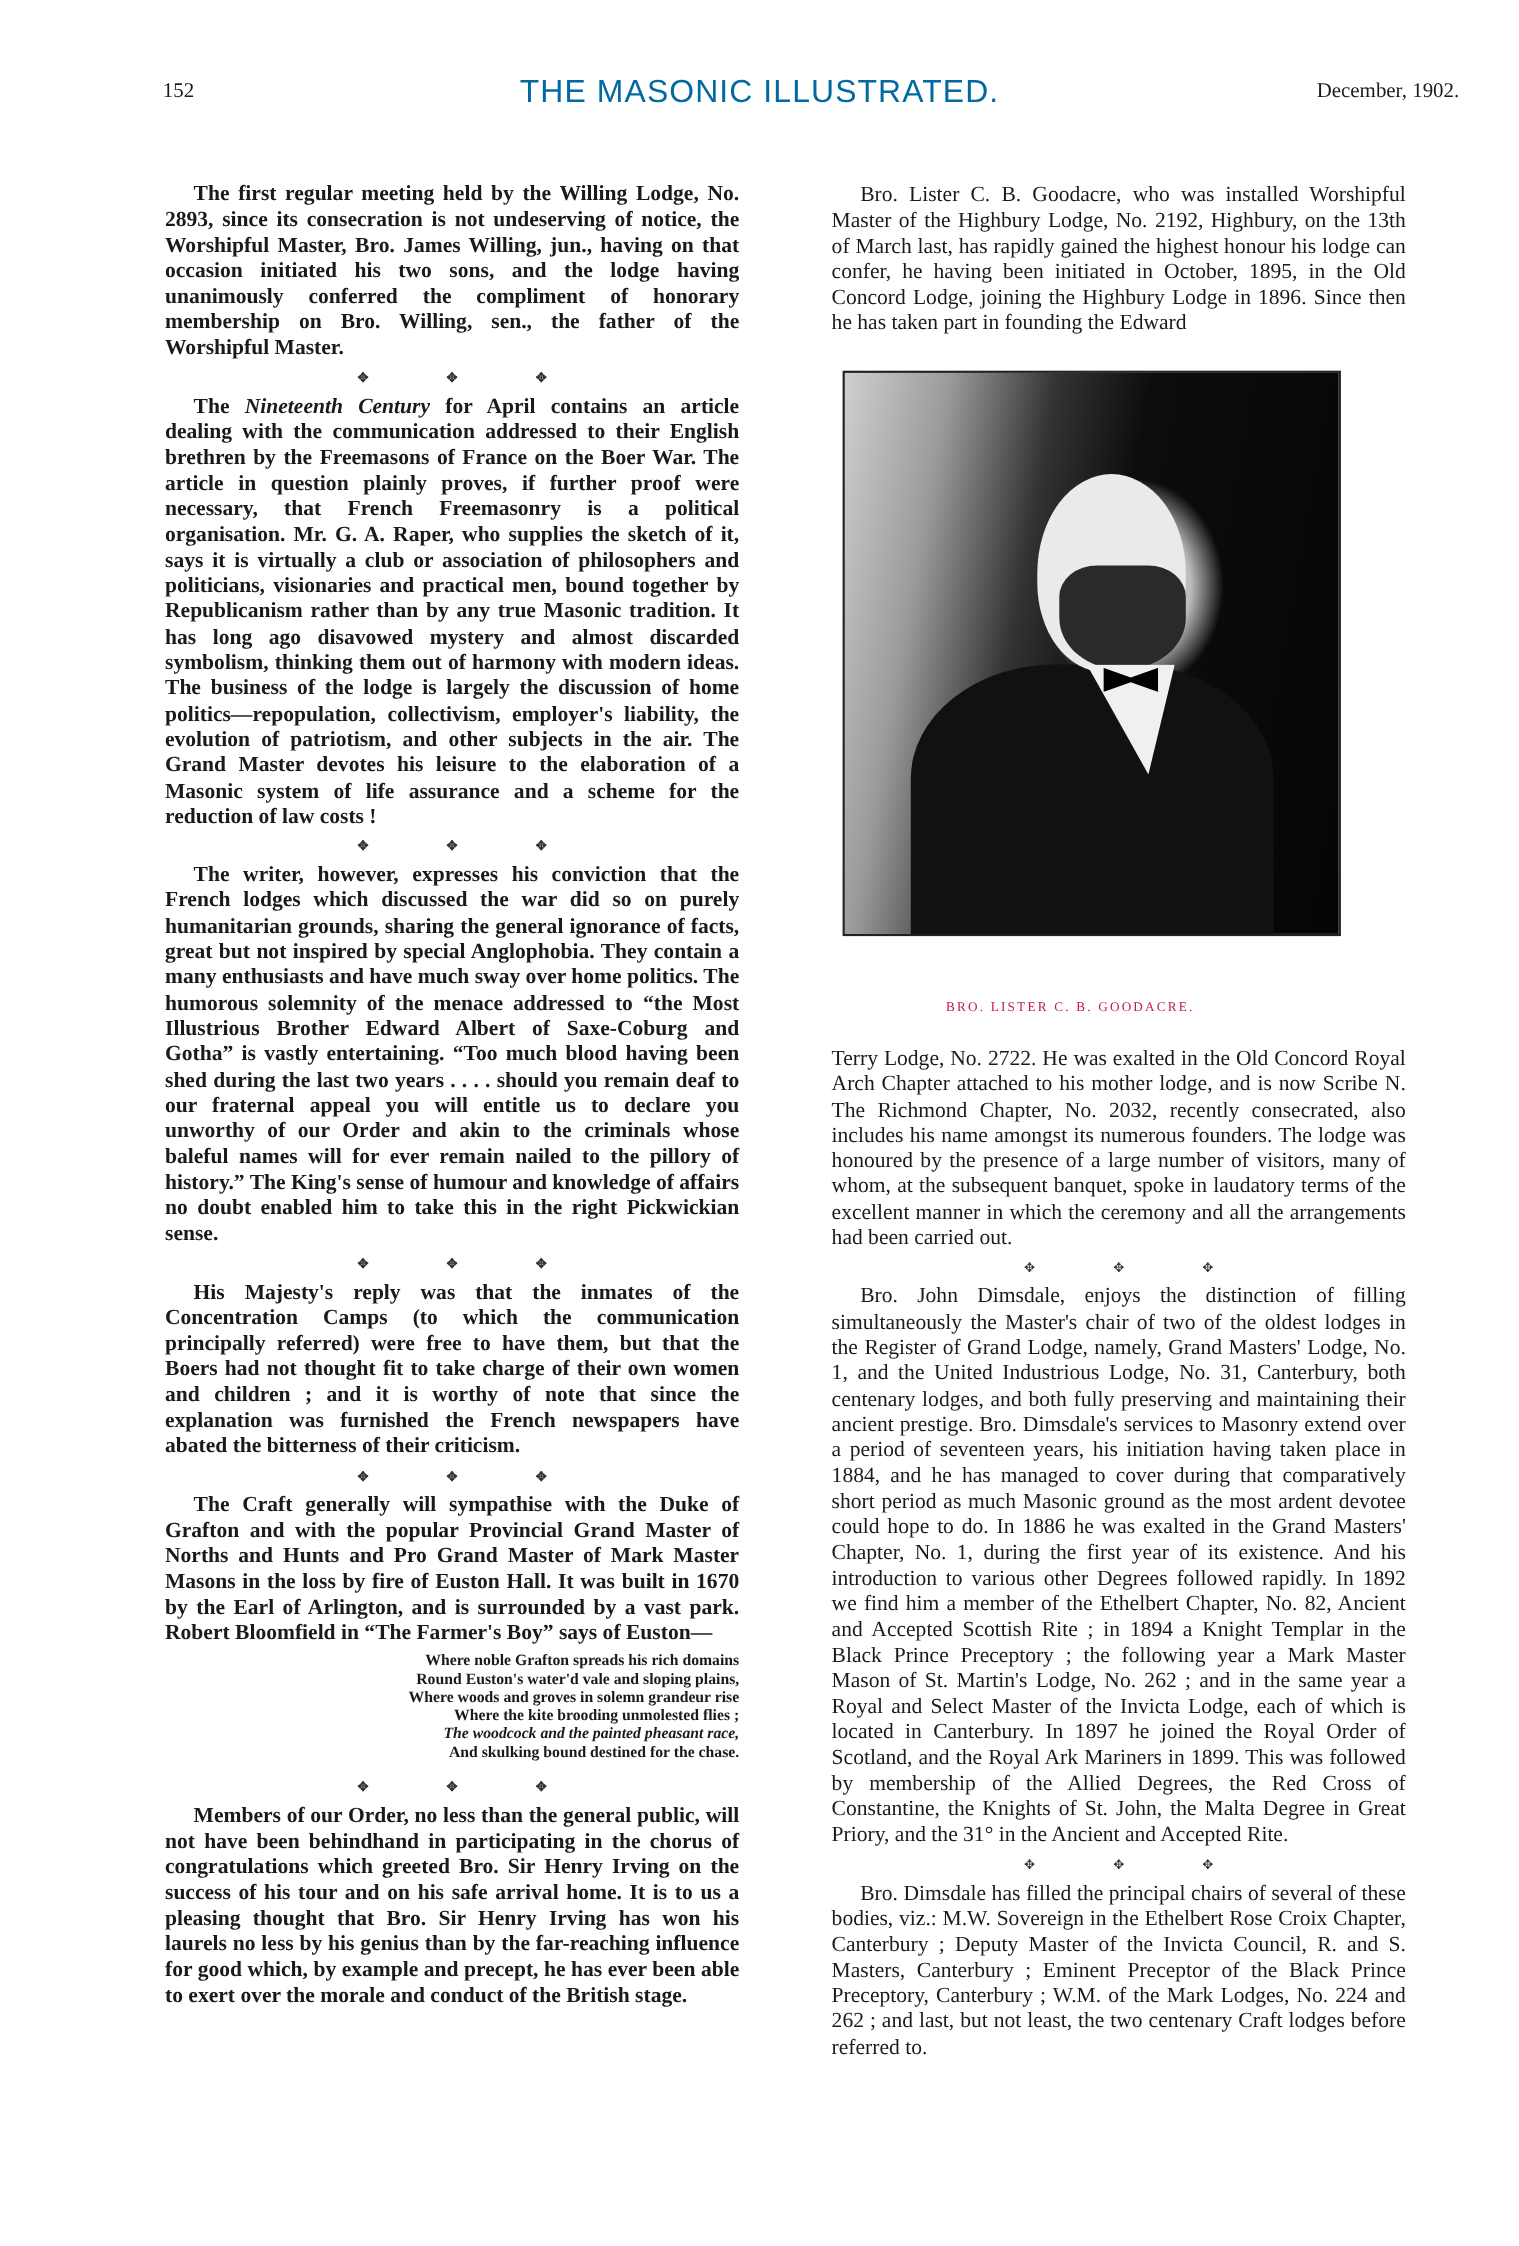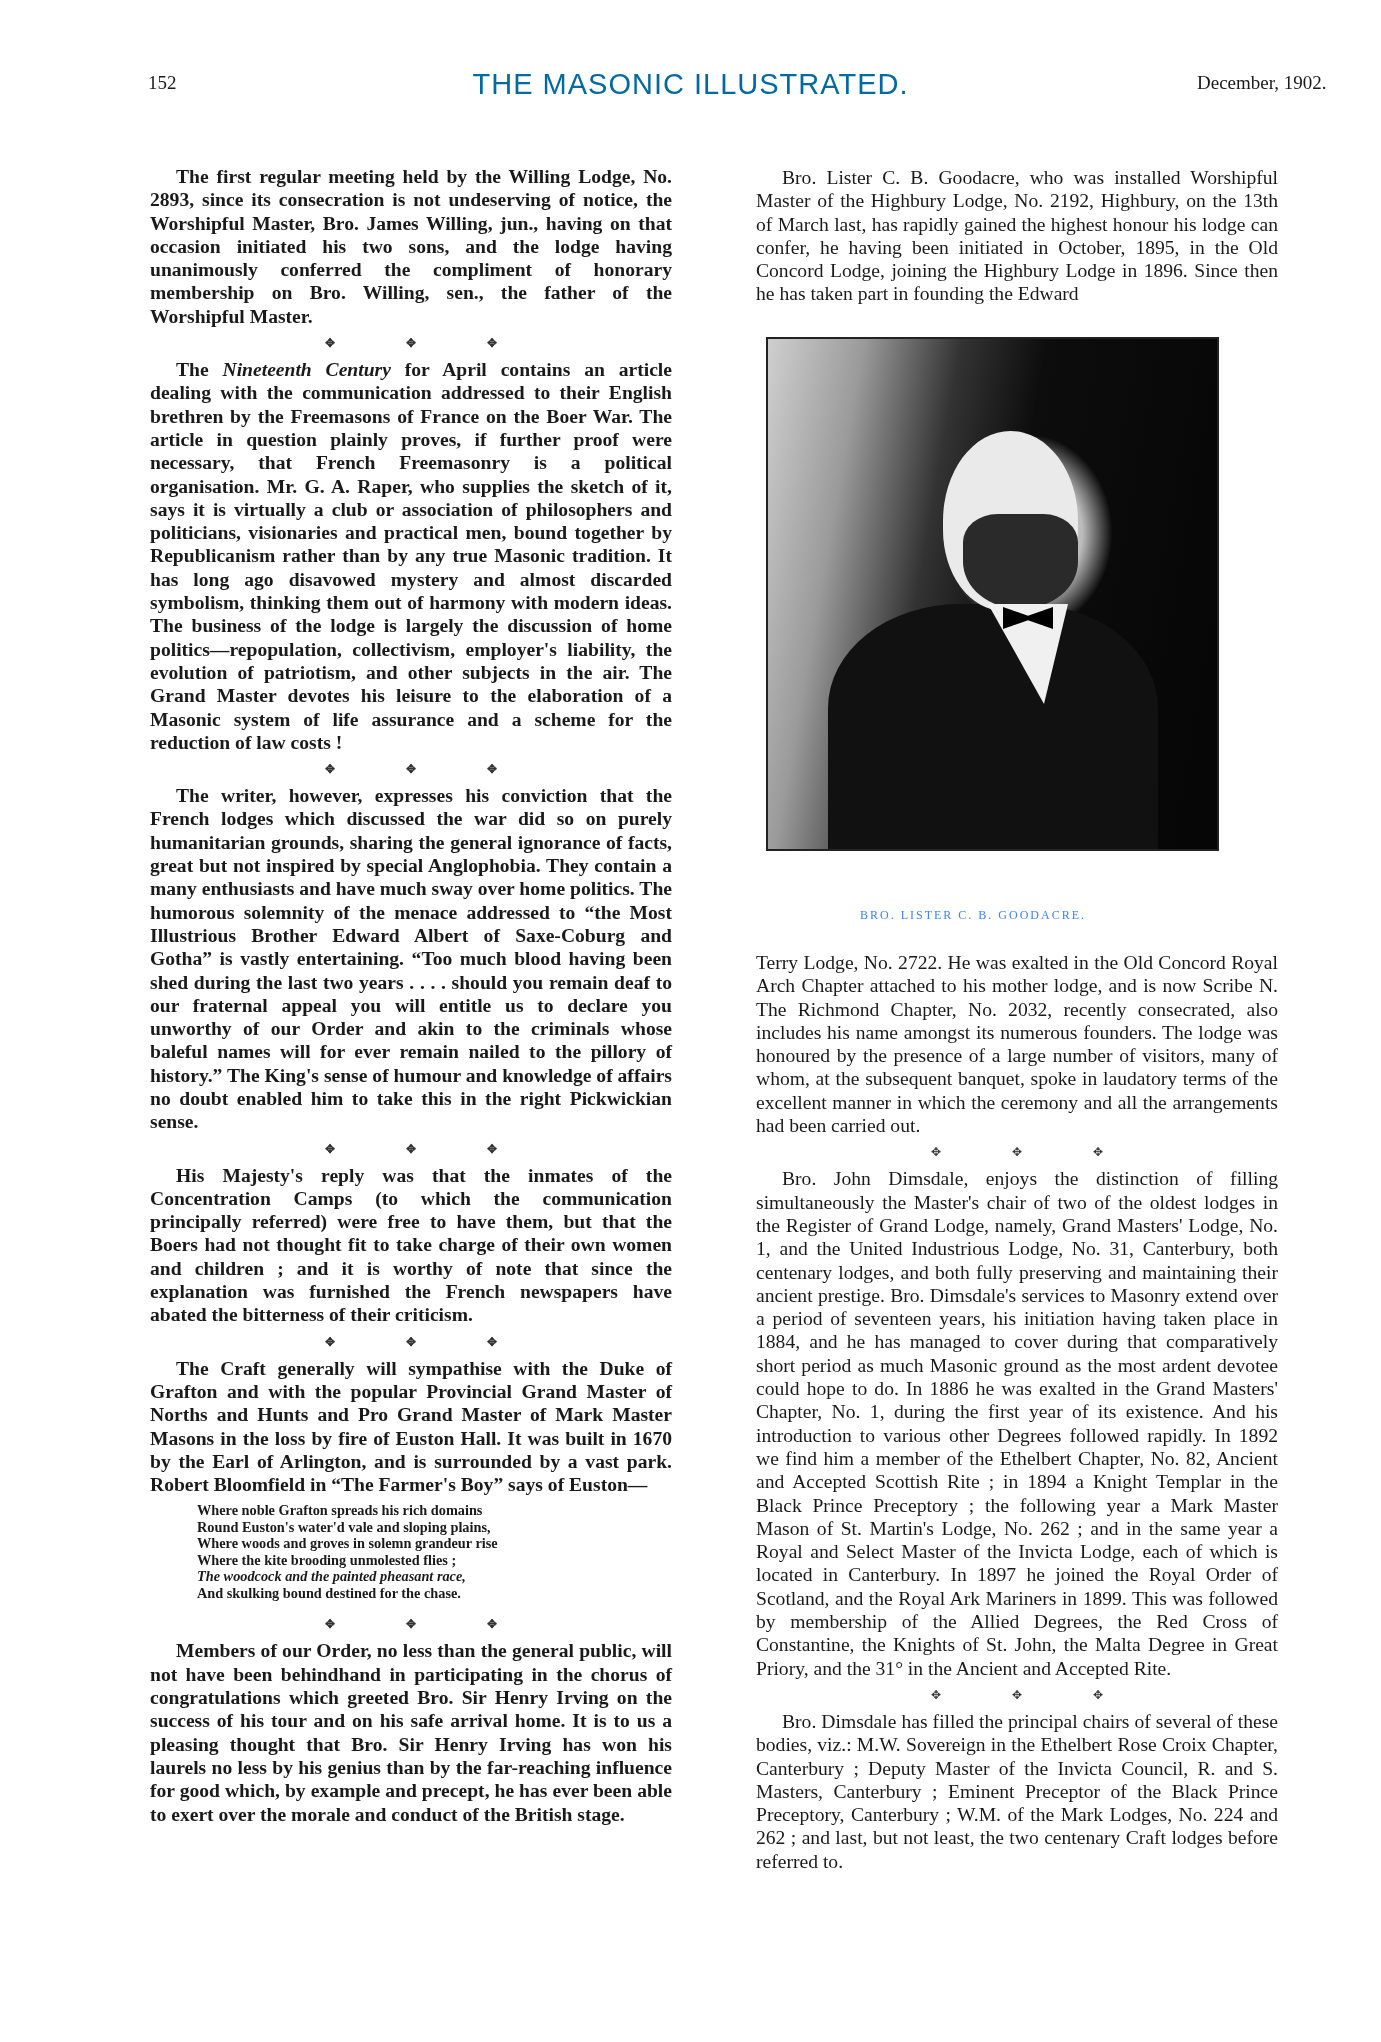--- a/index.html
+++ b/index.html
@@ -8,32 +8,32 @@
     .header { position: absolute; top: 68px; left: 0; width: 1381px; height: 36px; text-decoration: underline; }
     .page-num { position: absolute; left: 148px; top: 4px; font-size: 19px; }
     .mast { position: absolute; left: 0; width: 1381px; text-align: center; top: 0;
       font-family: "Liberation Sans", "DejaVu Sans", sans-serif; font-size: 29px; letter-spacing: 1px; color: #0369a1; }
     .date { position: absolute; left: 1197px; top: 4px; font-size: 19px; }
     .col { position: absolute; font-size: 19.6px; line-height: 23.3px; text-align: justify; }
     .col-left { left: 150px; width: 522px; top: 165px; font-weight: bold; }
     .col-right { left: 756px; width: 522px; top: 166px; }
     .col p { margin: 0; text-indent: 26px; hyphens: none; }
     .orn { text-align: center; height: 30px; line-height: 30px; font-size: 12px; color: #333; letter-spacing: 34px; padding-left: 34px; }
-    .poem { margin: 6px 0 8px 47px; font-size: 14.3px; line-height: 16.5px; text-align: left; }
+    .poem { margin: 6px 0 8px 47px; font-size: 14.3px; line-height: 16.5px; text-align: right; }
     .poem div { white-space: nowrap; }
     .poem .it { font-style: italic; }
     .portrait { position: absolute; left: 766px; top: 337px; width: 449px; height: 510px; border: 2px solid #222;
       background: radial-gradient(ellipse 120px 140px at 58% 38%, #e8e8e8 0%, #bbb 45%, transparent 70%),
         linear-gradient(100deg, #cfcfcf 0%, #9a9a9a 18%, #333 36%, #0d0d0d 52%, #050505 100%); overflow: hidden; }
     .portrait .head { position: absolute; left: 175px; top: 92px; width: 135px; height: 180px; border-radius: 50% 50% 45% 45%; background: #eaeaea; }
     .portrait .beard { position: absolute; left: 195px; top: 175px; width: 115px; height: 95px; border-radius: 30% 30% 50% 50%; background: #2a2a2a; }
     .portrait .body { position: absolute; left: 60px; top: 265px; width: 330px; height: 260px; border-radius: 40% 40% 0 0; background: #111; }
     .portrait .collar { position: absolute; left: 220px; top: 265px; width: 80px; height: 100px; background: #f0f0f0; clip-path: polygon(0 0, 100% 0, 70% 100%); }
     .portrait .tie { position: absolute; left: 235px; top: 268px; width: 50px; height: 22px; background: #000; clip-path: polygon(0 0, 50% 40%, 100% 0, 100% 100%, 50% 60%, 0 100%); }
-    .caption { position: absolute; left: 712px; width: 522px; top: 908px; text-align: center; font-size: 12px; letter-spacing: 2px; color: #3b82f6; }
+    .caption { position: absolute; left: 712px; width: 522px; top: 908px; text-align: center; font-size: 12px; letter-spacing: 2px; color: #be185d; }
     .col-right2 { top: 951px; }
   </style>
 </head>
 <body>
 
 <div class="header">
   <span class="page-num">152</span>
   <div class="mast">THE MASONIC ILLUSTRATED.</div>
   <span class="date">December, 1902.</span>
 </div>

